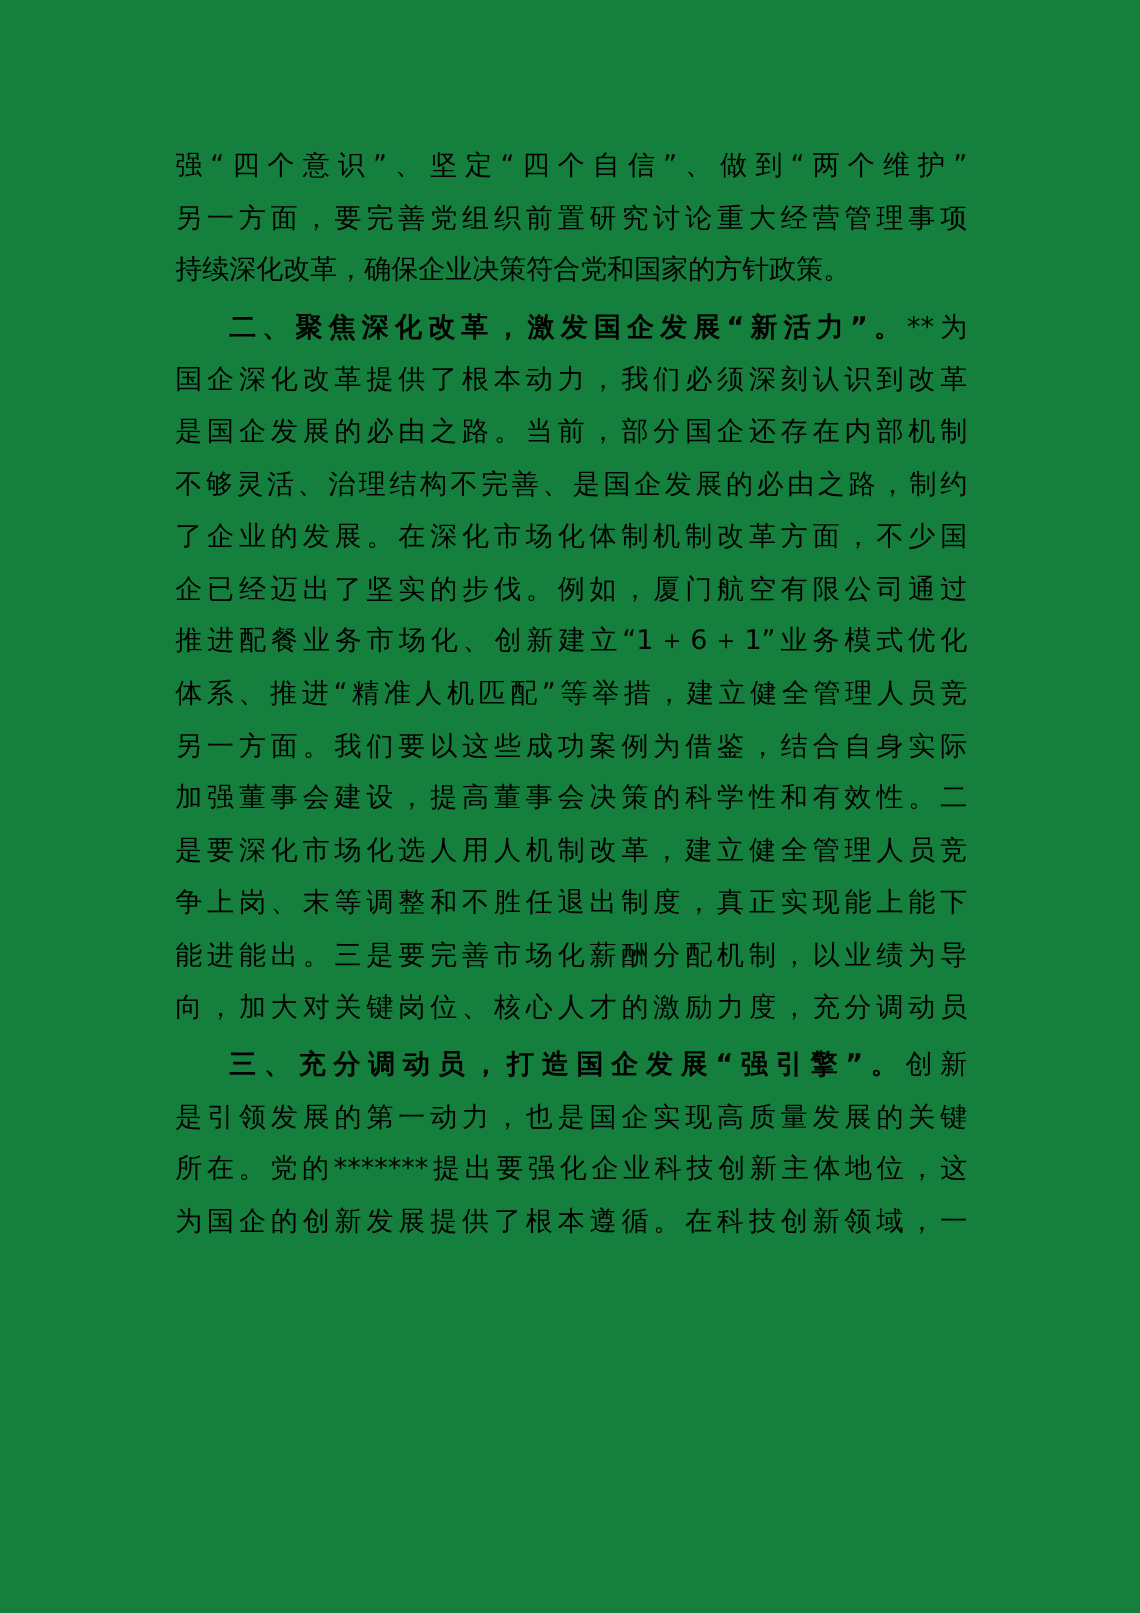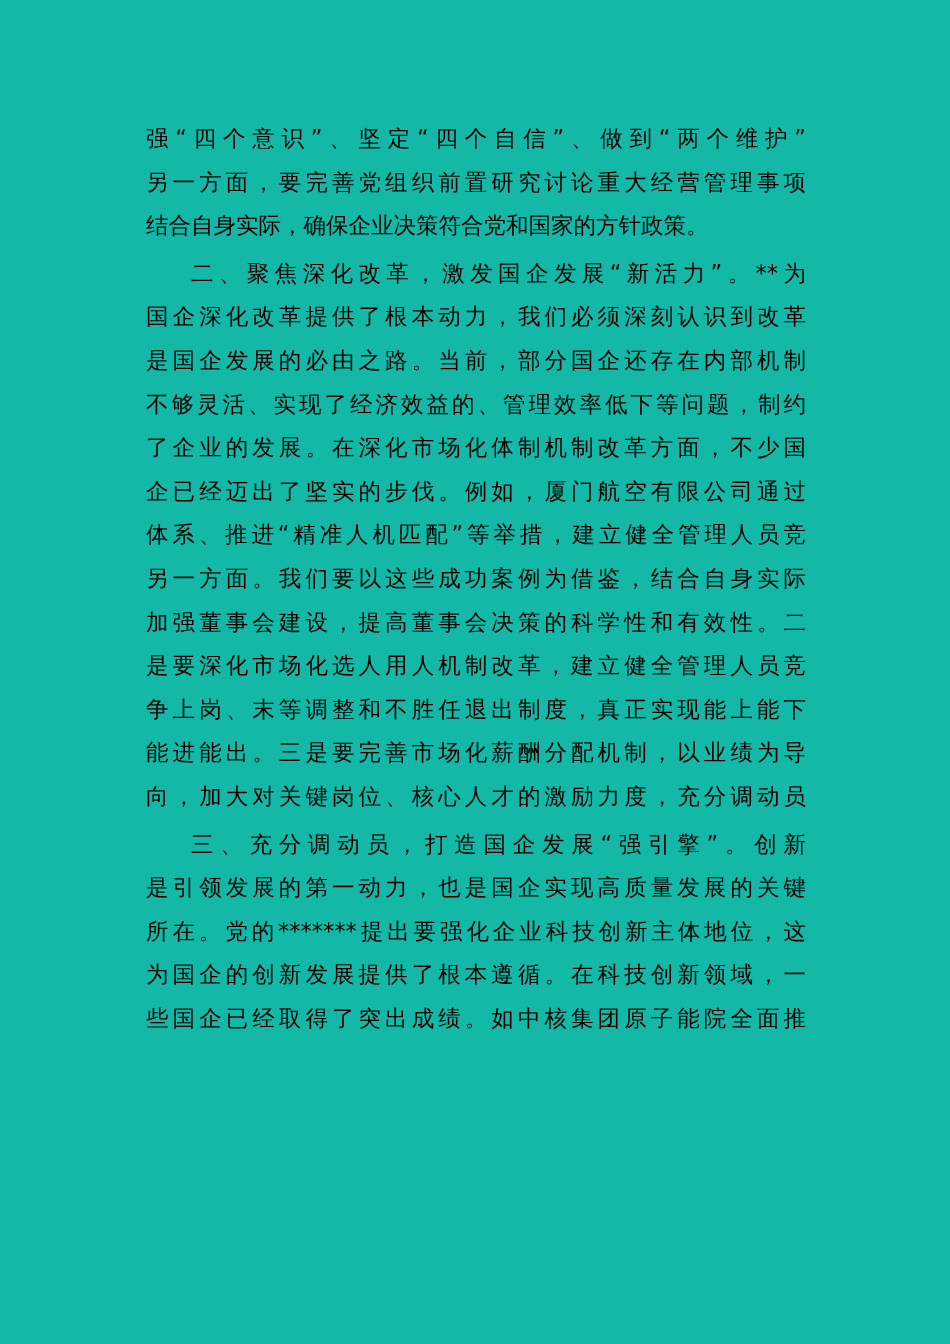--- a/index.html
+++ b/index.html
@@ -1,60 +1,60 @@
 <!DOCTYPE html>
 <html><head>
 <meta charset="utf-8">
 <style>
   html, body { margin: 0; padding: 0; background: #ffffff; }
   body { width: 950px; height: 1344px; position: relative; overflow: hidden;
          font-family: "DejaVu Sans", "Liberation Sans", sans-serif; color: #000; }
-  .page { position: absolute; left: 0; top: 0; width: 950px; height: 1344px; background: #14b8a6; }
+  .page { position: absolute; left: 0; top: 0; width: 950px; height: 1344px; background: #15803d; }
   .text-block { position: absolute; left: 146px; top: 117px; width: 660px; }
   .line { height: 43.6px; line-height: 43.6px; font-size: 22.5px; white-space: nowrap;
           text-align: justify; text-align-last: justify; letter-spacing: 0; }
   .line.last { text-align-last: left; }
   .line.indent { padding-left: 45px; }
-  .bold { font-weight: normal; }
+  .bold { font-weight: bold; }
   .gap { height: 4px; }
 </style>
 </head>
 <body>
 
 <div class="page">
   <div class="text-block">
 
     <div>
       <div class="line">强“四个意识”、坚定“四个自信”、做到“两个维护”</div>
       <div class="line">另一方面，要完善党组织前置研究讨论重大经营管理事项</div>
-      <div class="line last">结合自身实际，确保企业决策符合党和国家的方针政策。</div>
+      <div class="line last">持续深化改革，确保企业决策符合党和国家的方针政策。</div>
     </div>
 
     <div class="gap"></div>
 
     <div>
       <div class="line indent"><span class="bold">二、聚焦深化改革，激发国企发展“新活力”。</span><span>**为</span></div>
       <div class="line">国企深化改革提供了根本动力，我们必须深刻认识到改革</div>
       <div class="line">是国企发展的必由之路。当前，部分国企还存在内部机制</div>
-      <div class="line">不够灵活、实现了经济效益的、管理效率低下等问题，制约</div>
+      <div class="line">不够灵活、治理结构不完善、是国企发展的必由之路，制约</div>
       <div class="line">了企业的发展。在深化市场化体制机制改革方面，不少国</div>
       <div class="line">企已经迈出了坚实的步伐。例如，厦门航空有限公司通过</div>
+      <div class="line">推进配餐业务市场化、创新建立“1＋6＋1”业务模式优化</div>
       <div class="line">体系、推进“精准人机匹配”等举措，建立健全管理人员竞</div>
       <div class="line">另一方面。我们要以这些成功案例为借鉴，结合自身实际</div>
       <div class="line">加强董事会建设，提高董事会决策的科学性和有效性。二</div>
       <div class="line">是要深化市场化选人用人机制改革，建立健全管理人员竞</div>
       <div class="line">争上岗、末等调整和不胜任退出制度，真正实现能上能下</div>
       <div class="line">能进能出。三是要完善市场化薪酬分配机制，以业绩为导</div>
       <div class="line">向，加大对关键岗位、核心人才的激励力度，充分调动员</div>
     </div>
 
     <div class="gap"></div>
 
     <div>
       <div class="line indent"><span class="bold">三、充分调动员，打造国企发展“强引擎”。</span><span>创新</span></div>
       <div class="line">是引领发展的第一动力，也是国企实现高质量发展的关键</div>
       <div class="line">所在。党的*******提出要强化企业科技创新主体地位，这</div>
       <div class="line">为国企的创新发展提供了根本遵循。在科技创新领域，一</div>
-      <div class="line">些国企已经取得了突出成绩。如中核集团原子能院全面推</div>
     </div>
 
   </div>
 </div>
 
 </body></html>

